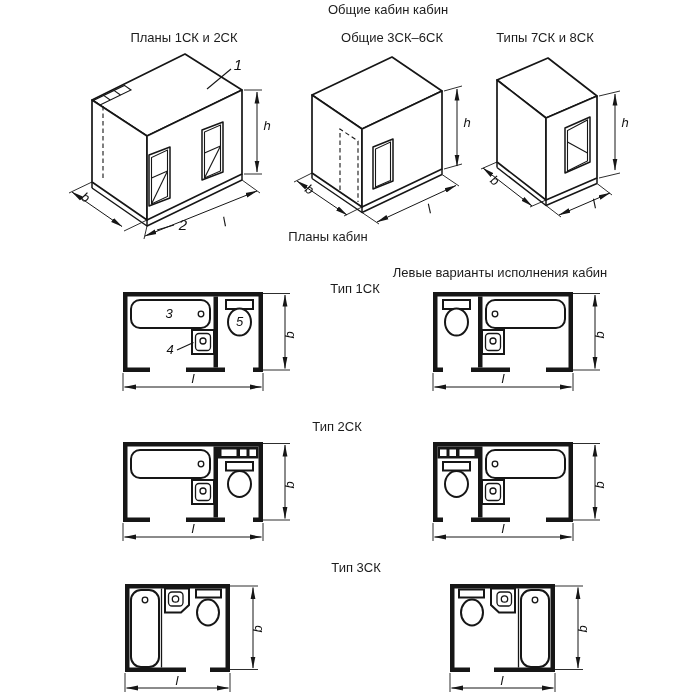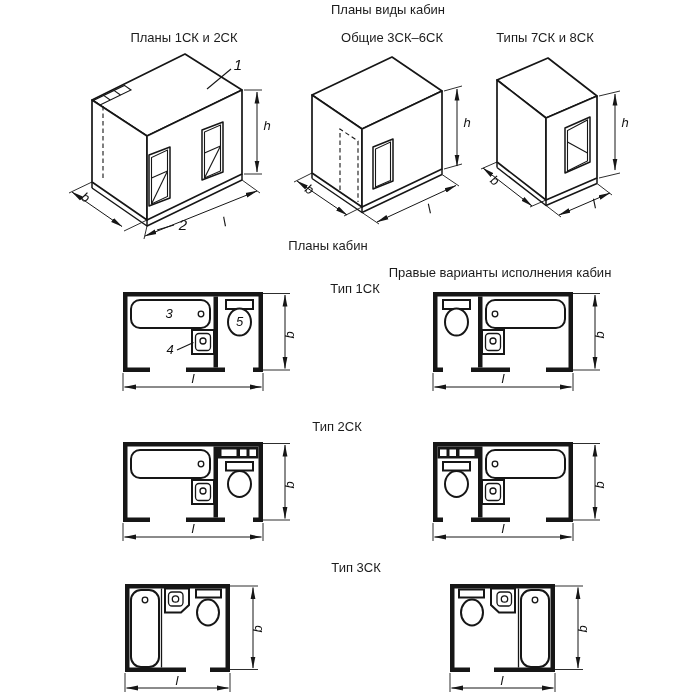--- a/index.html
+++ b/index.html
@@ -27,26 +27,26 @@
 <svg class="abs" width="0" height="0" style="left:0;top:0">
   <defs>
     <marker id="arr" viewBox="0 0 12 6" refX="11.5" refY="3" markerWidth="12" markerHeight="6" markerUnits="userSpaceOnUse" orient="auto-start-reverse">
       <path d="M0,0.6 L12,3 L0,5.4 Z" fill="#161616"></path>
     </marker>
   </defs>
 </svg>
 
 <div class="canvas">
 
-  <div class="lbl" style="left:388px;top:3px">Планы виды кабин</div>
+  <div class="lbl" style="left:388px;top:3px">Общие кабин кабин</div>
   <div class="lbl" style="left:184px;top:31px">Планы 1СК и 2СК</div>
   <div class="lbl" style="left:392px;top:31px">Общие 3СК–6СК</div>
   <div class="lbl" style="left:545px;top:31px">Типы 7СК и 8СК</div>
-  <div class="lbl" style="left:328px;top:239px">Планы кабин</div>
-  <div class="lbl" style="left:500px;top:266px">Правые варианты исполнения кабин</div>
+  <div class="lbl" style="left:328px;top:230px">Планы кабин</div>
+  <div class="lbl" style="left:500px;top:266px">Левые варианты исполнения кабин</div>
   <div class="lbl" style="left:355px;top:282px">Тип 1СК</div>
   <div class="lbl" style="left:337px;top:420px">Тип 2СК</div>
   <div class="lbl" style="left:356px;top:561px">Тип 3СК</div>
 
   <svg class="abs" style="left:60px;top:50px" width="220" height="205" viewBox="0 0 220 205">
     <g>
       <polygon class="face" points="87,86 182,40 125,4 32,50"></polygon>
       <polygon class="face" points="32,50 32,132 87,170 87,86"></polygon>
       <polygon class="face" points="87,86 87,170 182,124 182,40"></polygon>
       <polyline class="ln" points="32,138 87,176 182,130"></polyline>

